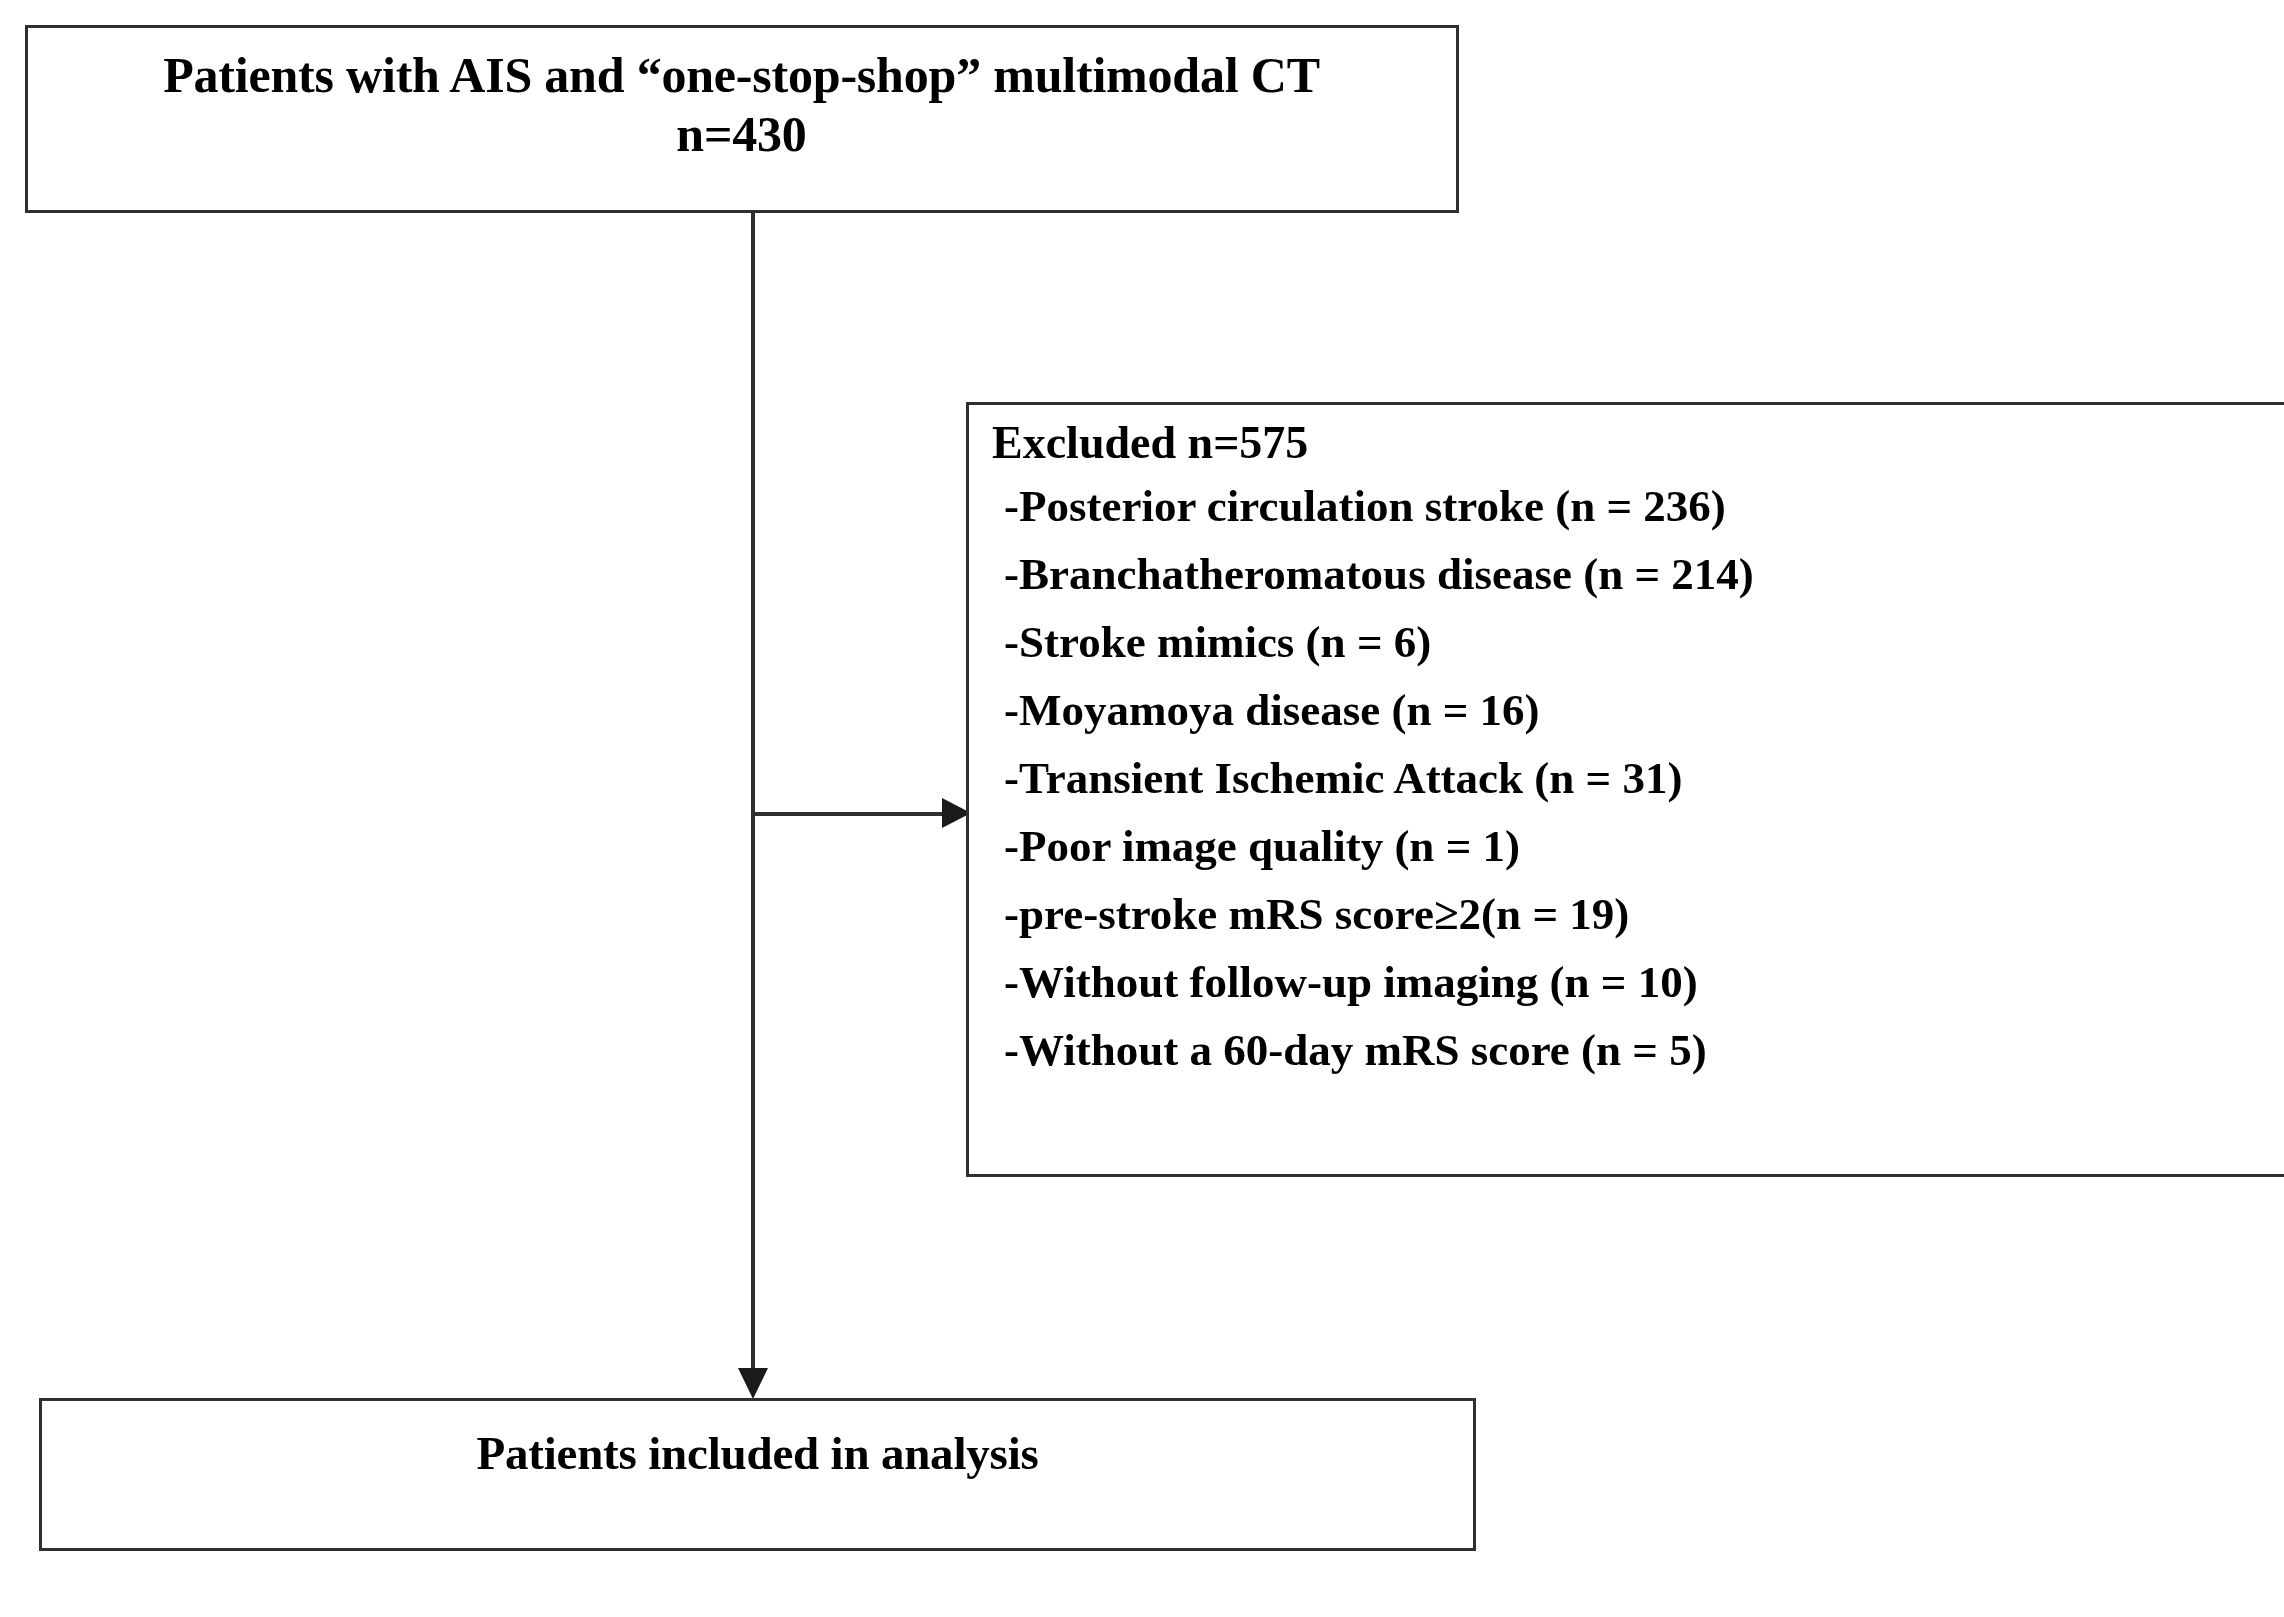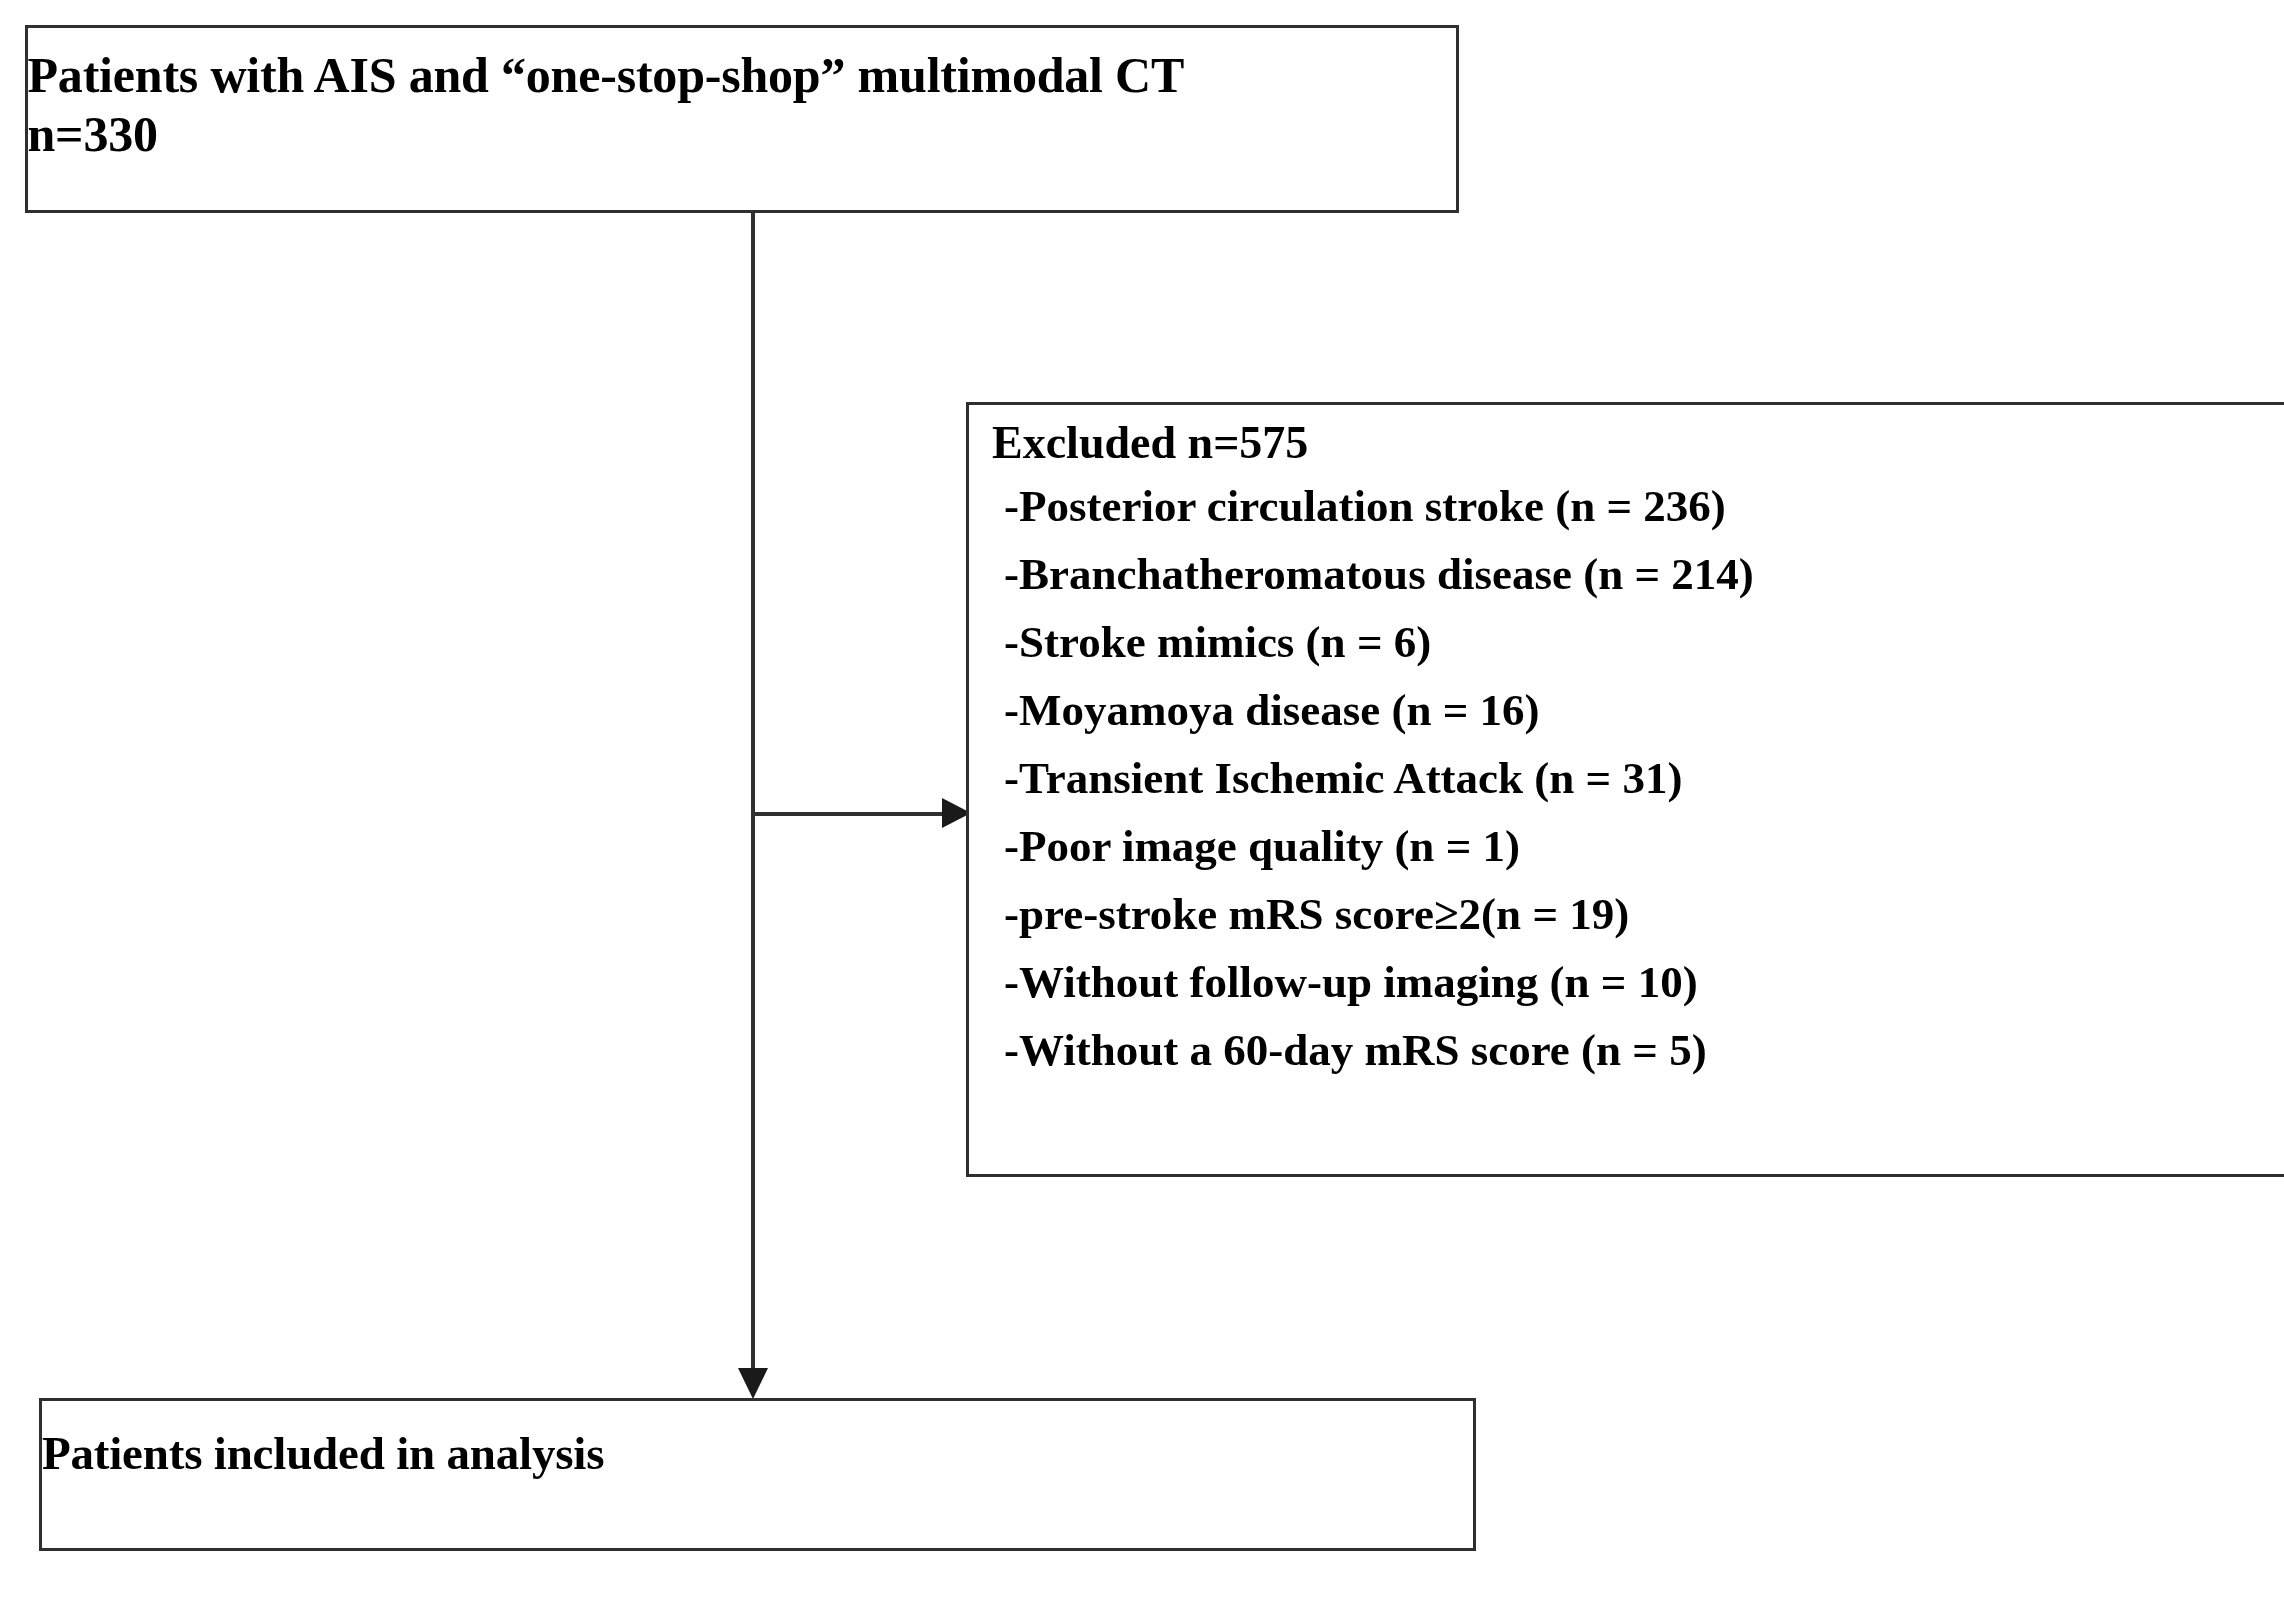--- a/index.html
+++ b/index.html
@@ -44,21 +44,21 @@
     top: 1398px;
     width: 1437px;
     height: 153px;
   }
 
   
   .box-title {
     position: absolute;
     left: 0;
     right: 0;
-    text-align: left;
+    text-align: center;
     font-weight: bold;
     color: #000000;
     line-height: 1.18;
     letter-spacing: -0.2px;
   }
 
   #box-top .box-title {
     top: 18px;
     font-size: 50px;
   }
@@ -150,21 +150,21 @@
   }
 </style>
 </head>
 <body>
 
 <div id="canvas">
 
   <div class="box" id="box-top">
     <div class="box-title">
       <span>Patients with AIS and “one-stop-shop” multimodal CT</span>
-      <span class="count-line">n=330</span>
+      <span class="count-line">n=430</span>
     </div>
   </div>
 
   <div class="conn" id="spine-vertical"></div>
   <div id="spine-arrowhead"></div>
 
   <div class="conn" id="branch-horizontal"></div>
   <div id="branch-arrowhead"></div>
 
   <div class="box" id="box-excluded">

